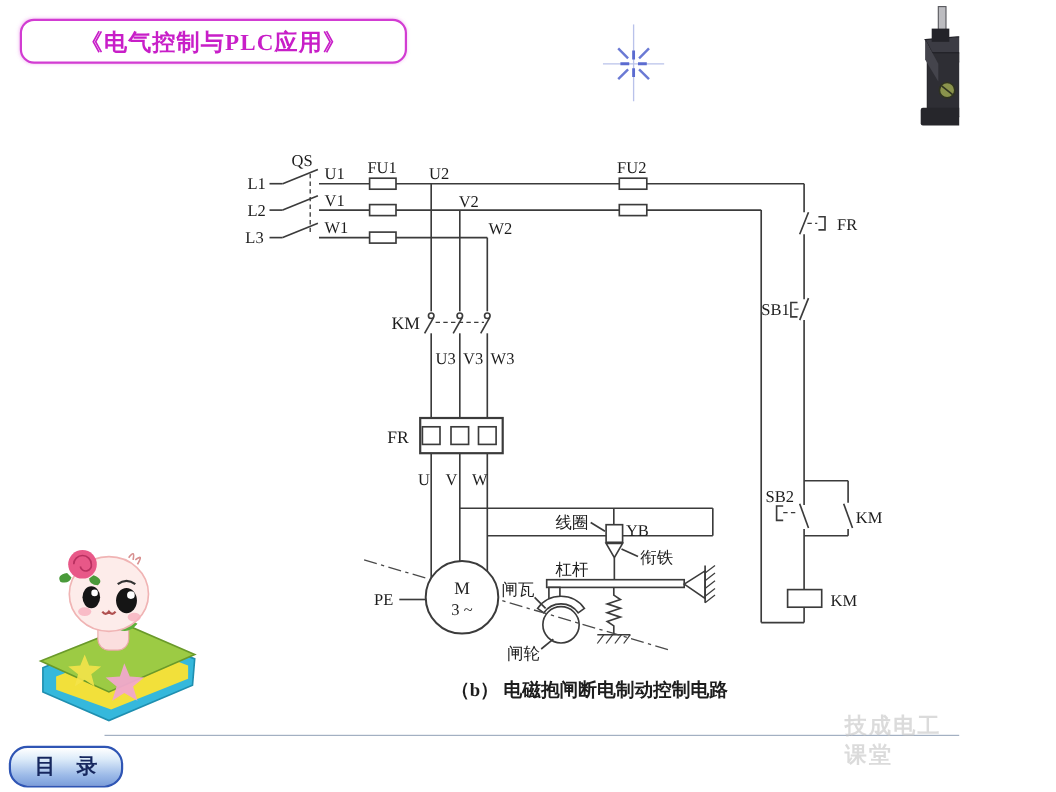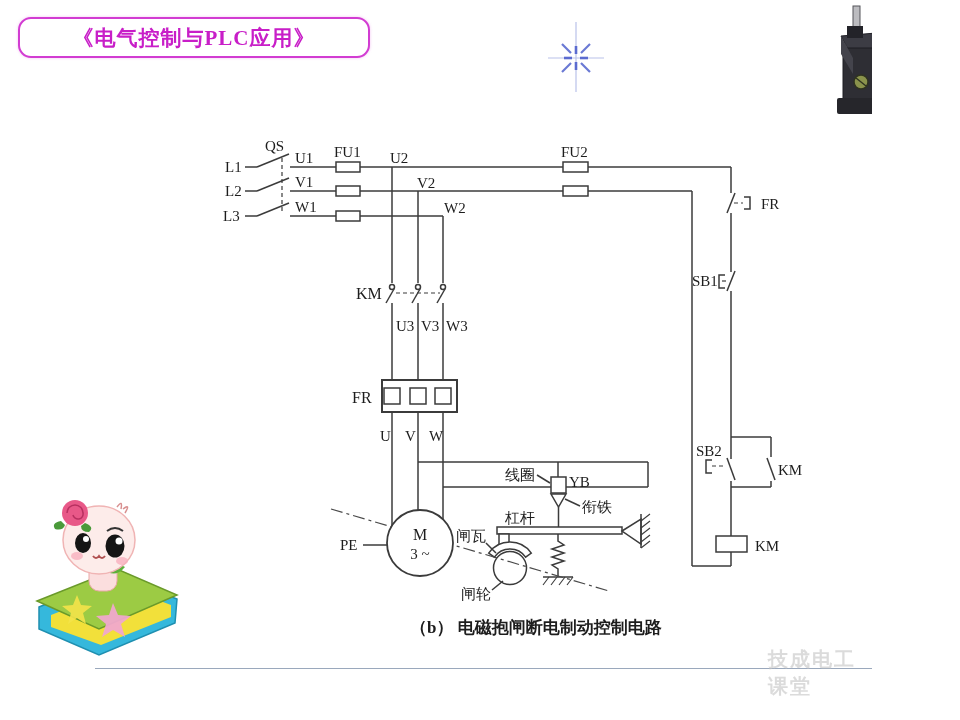--- a/index.html
+++ b/index.html
@@ -313,14 +313,17 @@
         <circle cx="66" cy="88" r="10"></circle>
         <circle cx="78" cy="92" r="11"></circle>
     </g>
     <circle cx="97" cy="96" r="6" fill="#3d58bb" stroke="#26388c"></circle>
     <path d="M56,112 q14,10 34,6" fill="none" stroke="#7b8fd4" stroke-width="2"></path>
   </svg>
 
   <div class="wm-faint">技成电工课堂</div>
 
 
+  <div class="toc-btn">
+    <span>目　录</span>
+  </div>
 
 </div>
 
 </body></html>

